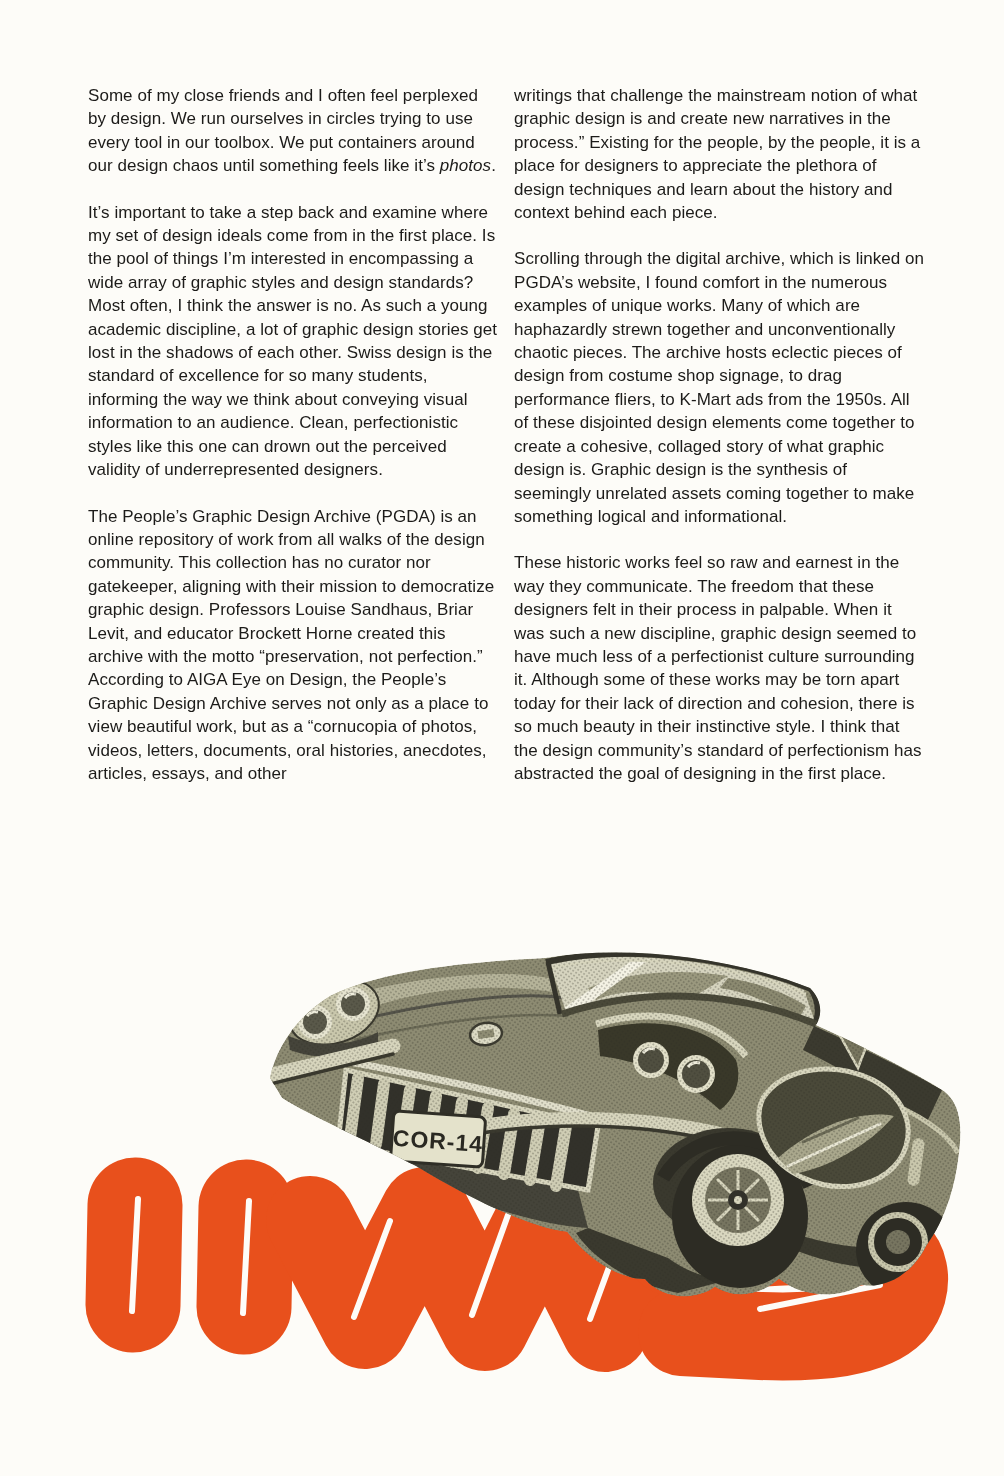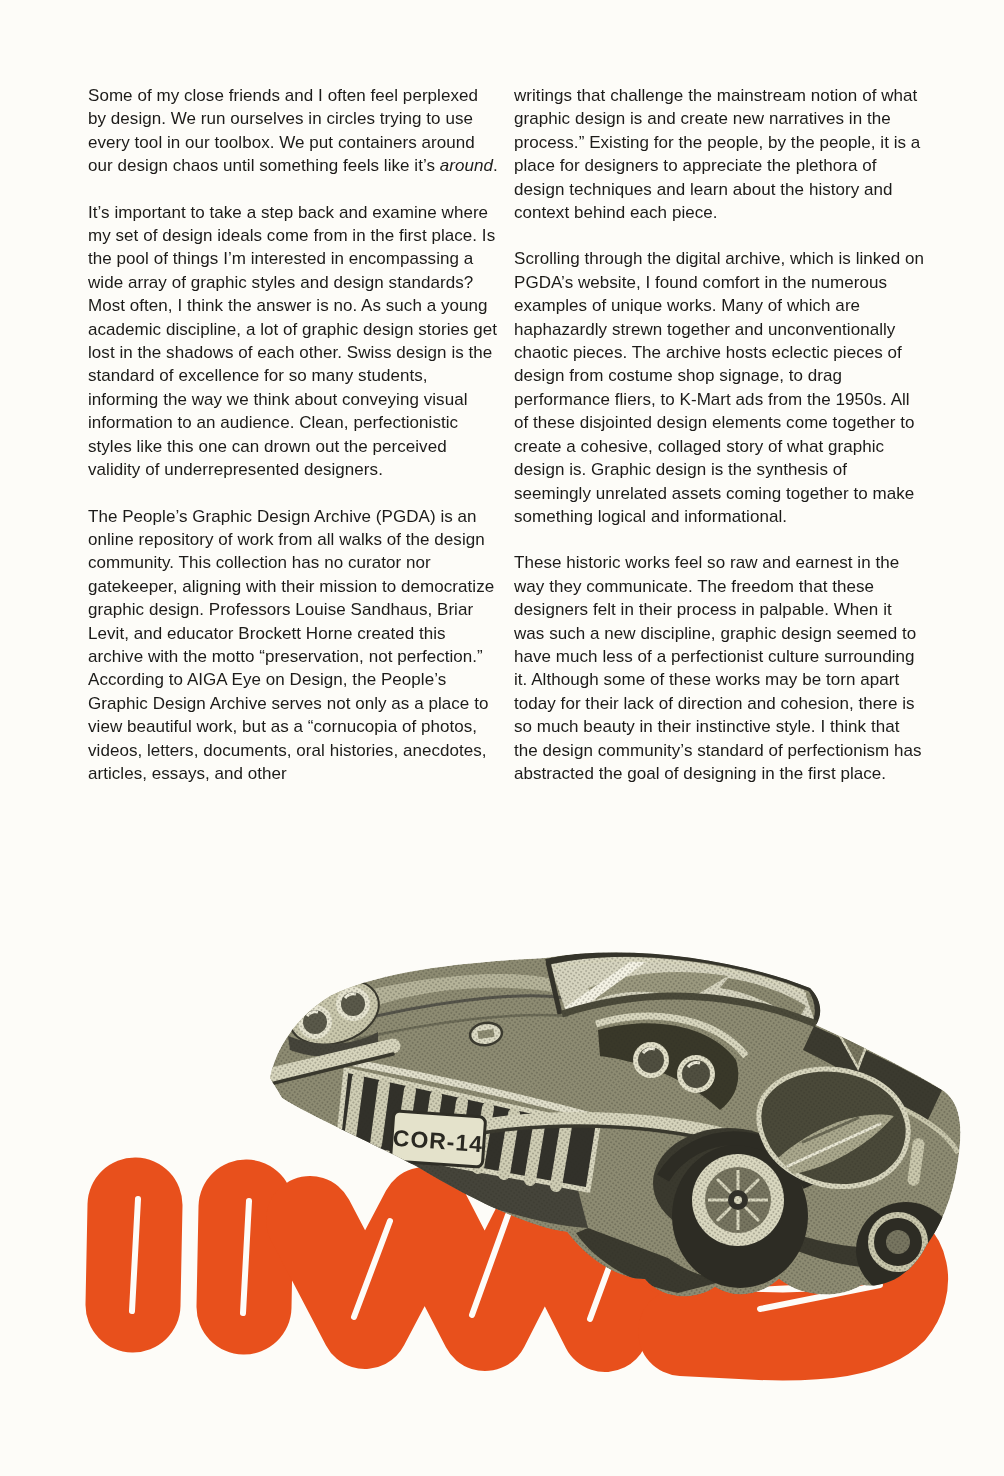--- a/index.html
+++ b/index.html
@@ -34,21 +34,21 @@
   .wa{stroke:var(--orange);fill:none;stroke-linecap:round;stroke-linejoin:round;}
   .wa-slit{stroke:var(--background);fill:none;stroke-linecap:round;}
 </style>
 </head>
 <body>
 
 <div class="page">
 
   <div class="columns">
     <div class="col">
-      <p><span>Some of my close friends and I often feel perplexed by design. We run ourselves in circles trying to use every tool in our toolbox. We put containers around our design chaos until something feels like it’s </span><em>around</em><span>.</span></p>
+      <p><span>Some of my close friends and I often feel perplexed by design. We run ourselves in circles trying to use every tool in our toolbox. We put containers around our design chaos until something feels like it’s </span><em>photos</em><span>.</span></p>
       <p>It’s important to take a step back and examine where my set of design ideals come from in the first place. Is the pool of things I’m interested in encompassing a wide array of graphic styles and design standards? Most often, I think the answer is no. As such a young academic discipline, a lot of graphic design stories get lost in the shadows of each other. Swiss design is the standard of excellence for so many students, informing the way we think about conveying visual information to an audience. Clean, perfectionistic styles like this one can drown out the perceived validity of underrepresented designers.</p>
       <p>The People’s Graphic Design Archive (PGDA) is an online repository of work from all walks of the design community. This collection has no curator nor gatekeeper, aligning with their mission to democratize graphic design. Professors Louise Sandhaus, Briar Levit, and educator Brockett Horne created this archive with the motto “preservation, not perfection.” According to AIGA Eye on Design, the People’s Graphic Design Archive serves not only as a place to view beautiful work, but as a “cornucopia of photos, videos, letters, documents, oral histories, anecdotes, articles, essays, and other</p>
     </div>
     <div class="col">
       <p>writings that challenge the mainstream notion of what graphic design is and create new narratives in the process.” Existing for the people, by the people, it is a place for designers to appreciate the plethora of design techniques and learn about the history and context behind each piece.</p>
       <p>Scrolling through the digital archive, which is linked on PGDA’s website, I found comfort in the numerous examples of unique works. Many of which are haphazardly strewn together and unconventionally chaotic pieces. The archive hosts eclectic pieces of design from costume shop signage, to drag performance fliers, to K-Mart ads from the 1950s. All of these disjointed design elements come together to create a cohesive, collaged story of what graphic design is. Graphic design is the synthesis of seemingly unrelated assets coming together to make something logical and informational.</p>
       <p>These historic works feel so raw and earnest in the way they communicate. The freedom that these designers felt in their process in palpable. When it was such a new discipline, graphic design seemed to have much less of a perfectionist culture surrounding it. Although some of these works may be torn apart today for their lack of direction and cohesion, there is so much beauty in their instinctive style. I think that the design community’s standard of perfectionism has abstracted the goal of designing in the first place.</p>
     </div>
   </div>
 

